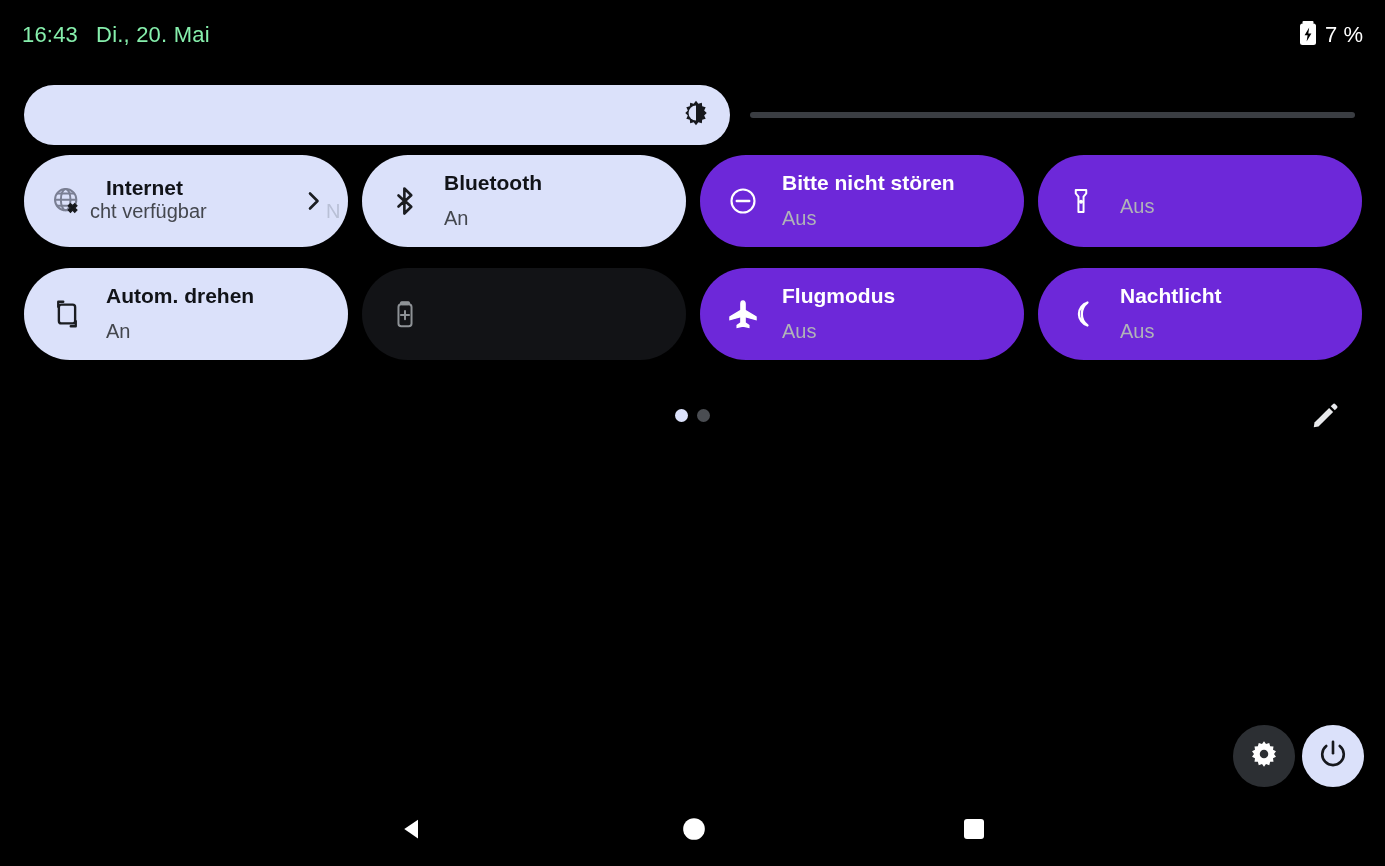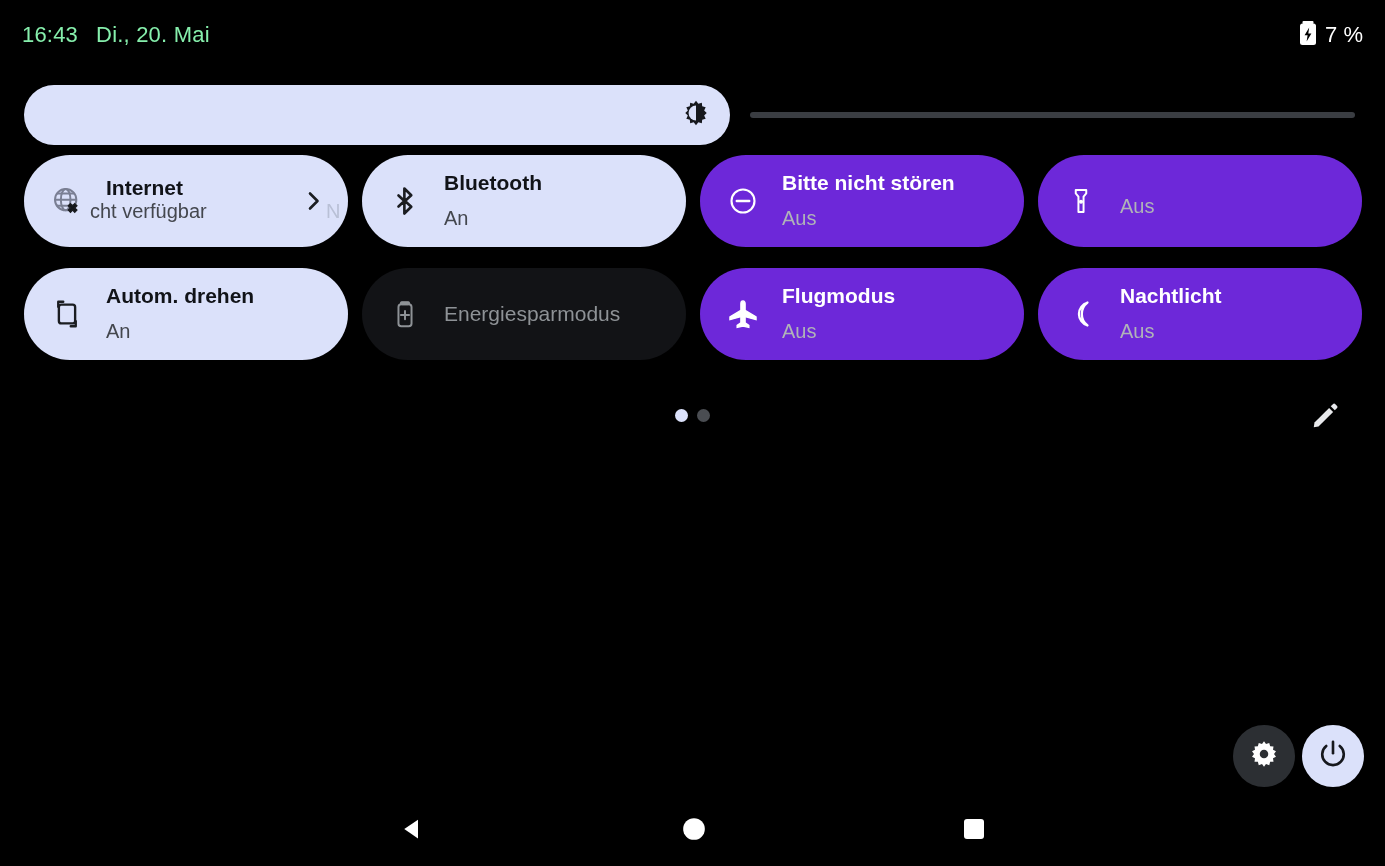--- a/index.html
+++ b/index.html
@@ -260,21 +260,20 @@
     <div class="tile disabled">
       <span class="tile-icon">
         <svg width="28" height="28" viewBox="0 0 24 24">
           <rect x="8.2" y="1.5" width="7.6" height="2.4" rx="1" fill="#8e9296"></rect>
           <rect x="6.4" y="3.6" width="11.2" height="18.9" rx="2.4" fill="none" stroke="#8e9296" stroke-width="1.7"></rect>
           <line x1="12" y1="9.4" x2="12" y2="16.4" stroke="#8e9296" stroke-width="1.7" stroke-linecap="round"></line>
           <line x1="8.5" y1="12.9" x2="15.5" y2="12.9" stroke="#8e9296" stroke-width="1.7" stroke-linecap="round"></line>
         </svg>
       </span>
       <div class="tile-text">
-        <div class="tile-title">Energiesparmodus</div>
       </div>
     </div>
 
     <div class="tile inactive">
       <span class="tile-icon">
         <svg width="32" height="32" viewBox="0 0 24 24">
           <path d="M12 2.2 C10.9 2.2 10.4 3.2 10.4 4.3 V9.3 L2.2 14.1 V16.3 L10.4 14.0 V18.6 L7.6 20.5 V22.0 L12 21.0 L16.4 22.0 V20.5 L13.6 18.6 V14.0 L21.8 16.3 V14.1 L13.6 9.3 V4.3 C13.6 3.2 13.1 2.2 12 2.2 Z" fill="#fff"></path>
         </svg>
       </span>
       <div class="tile-text">

